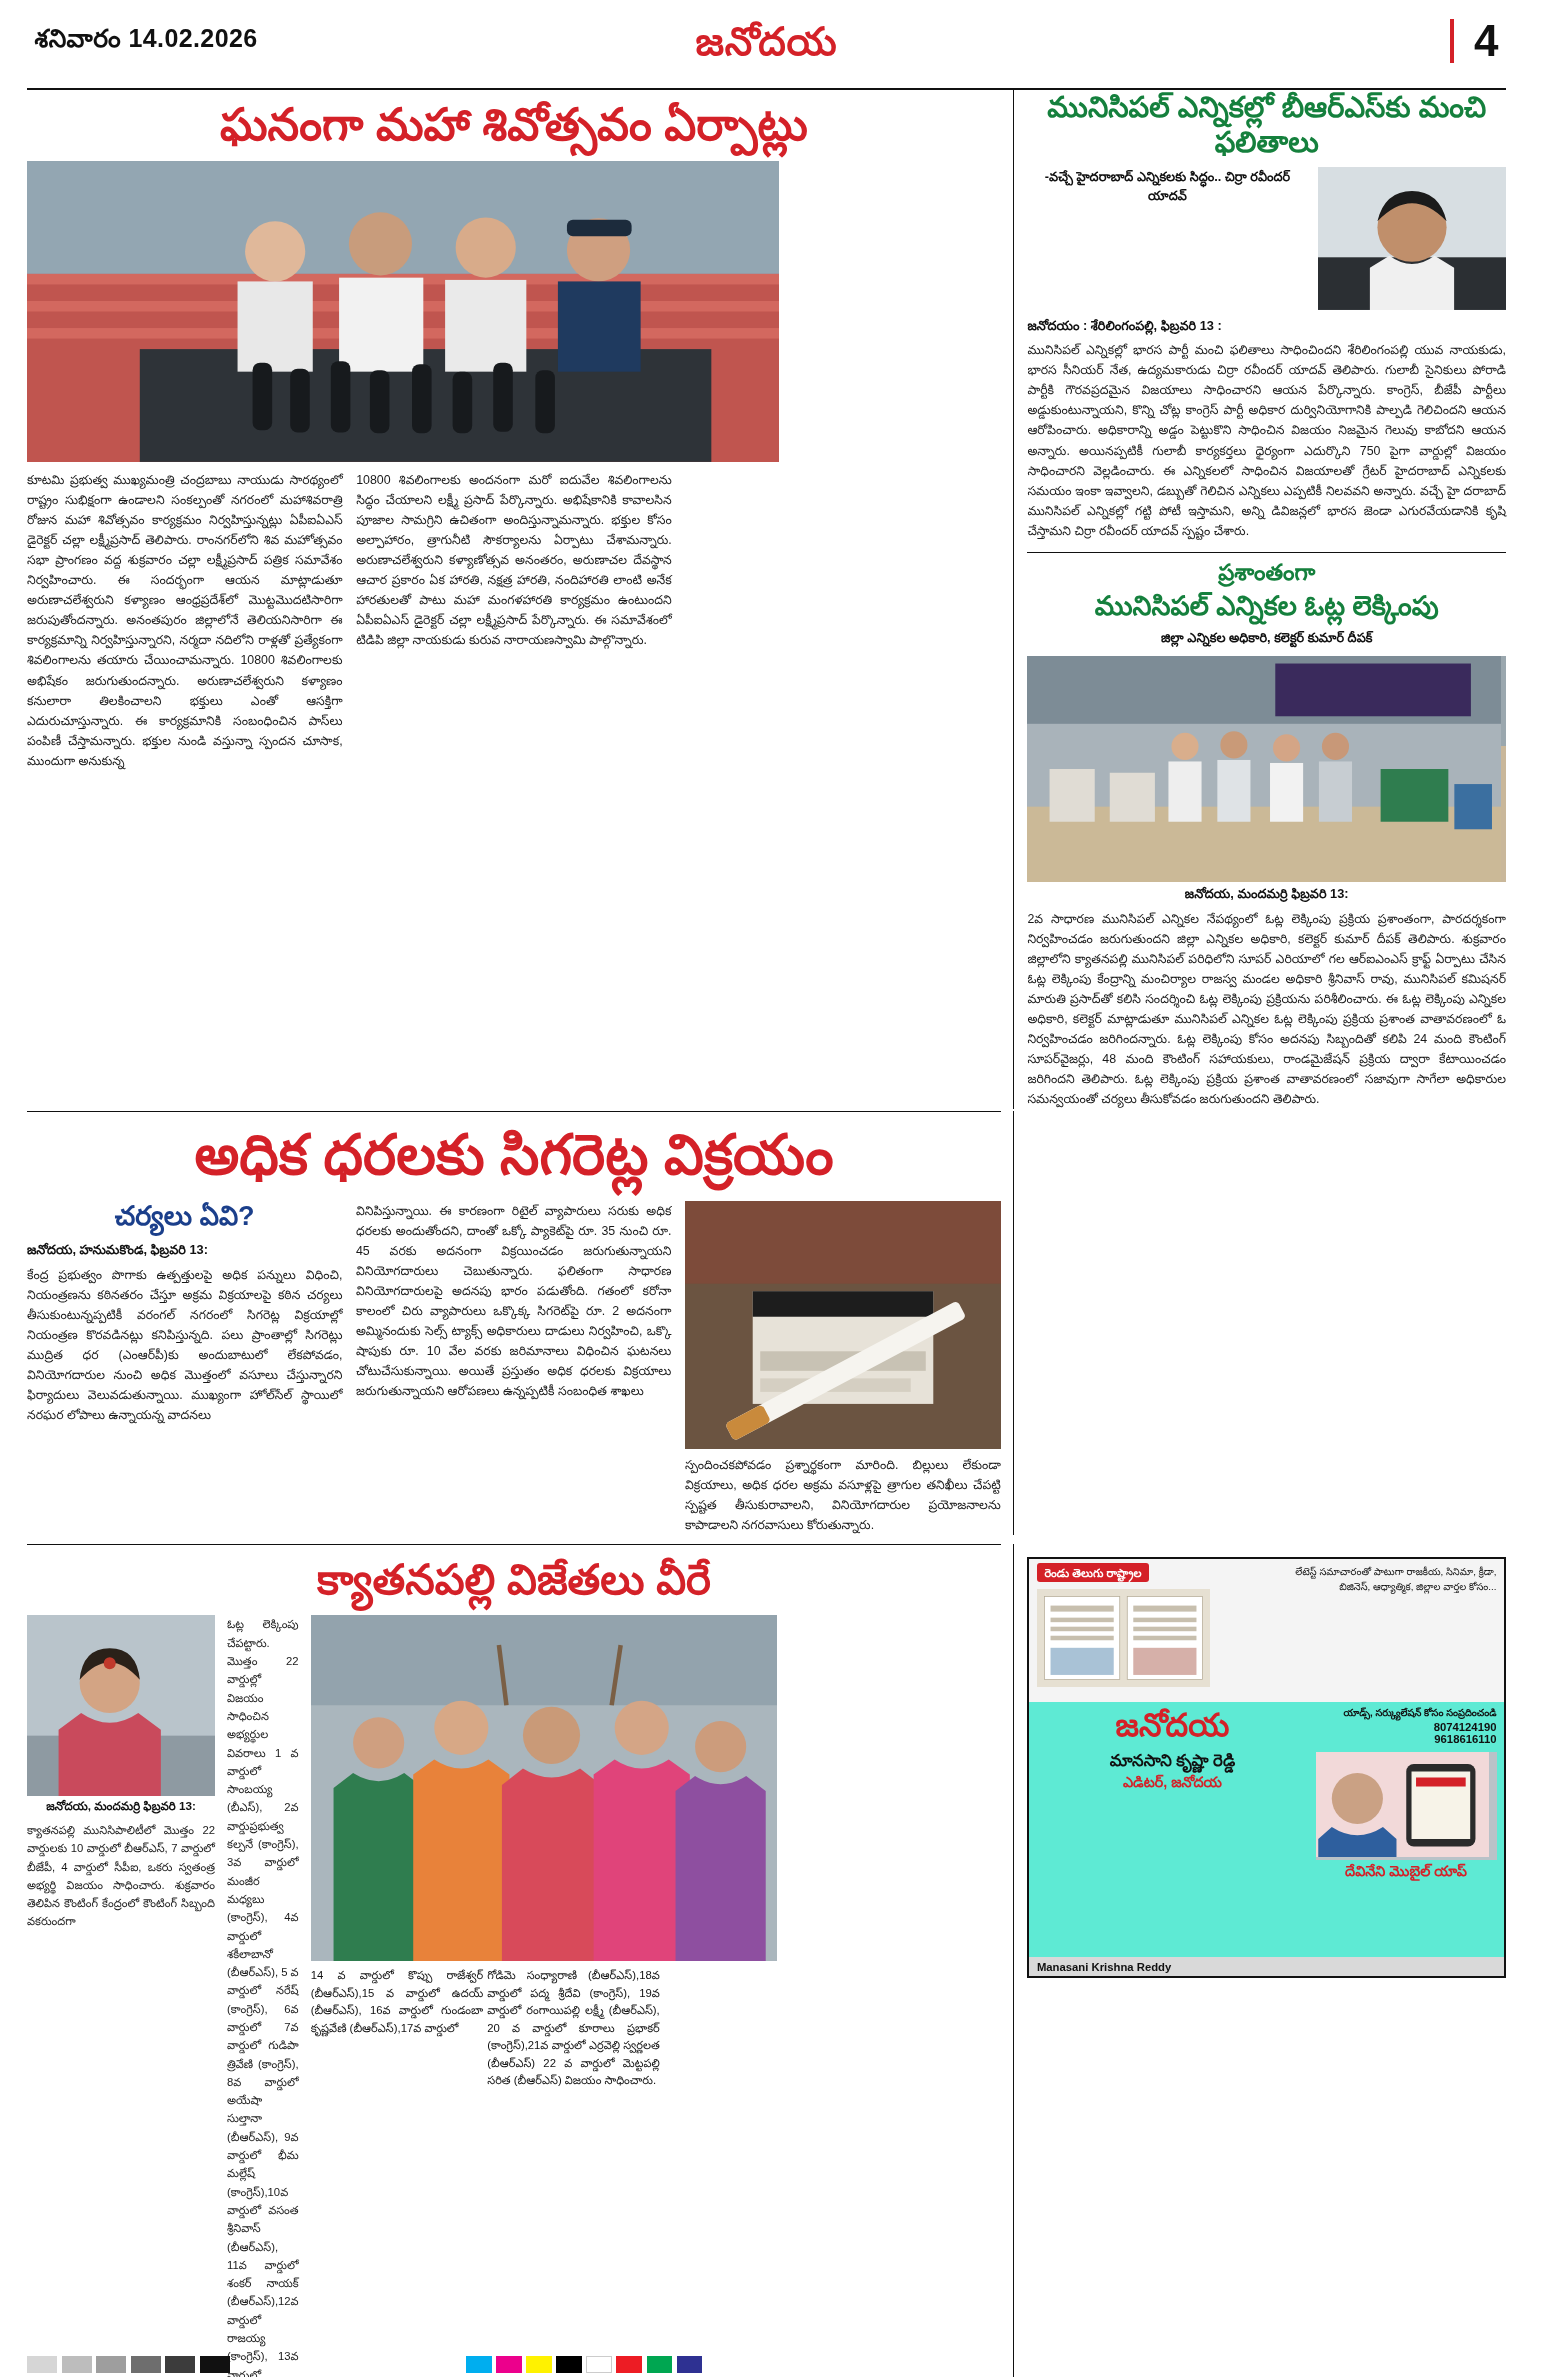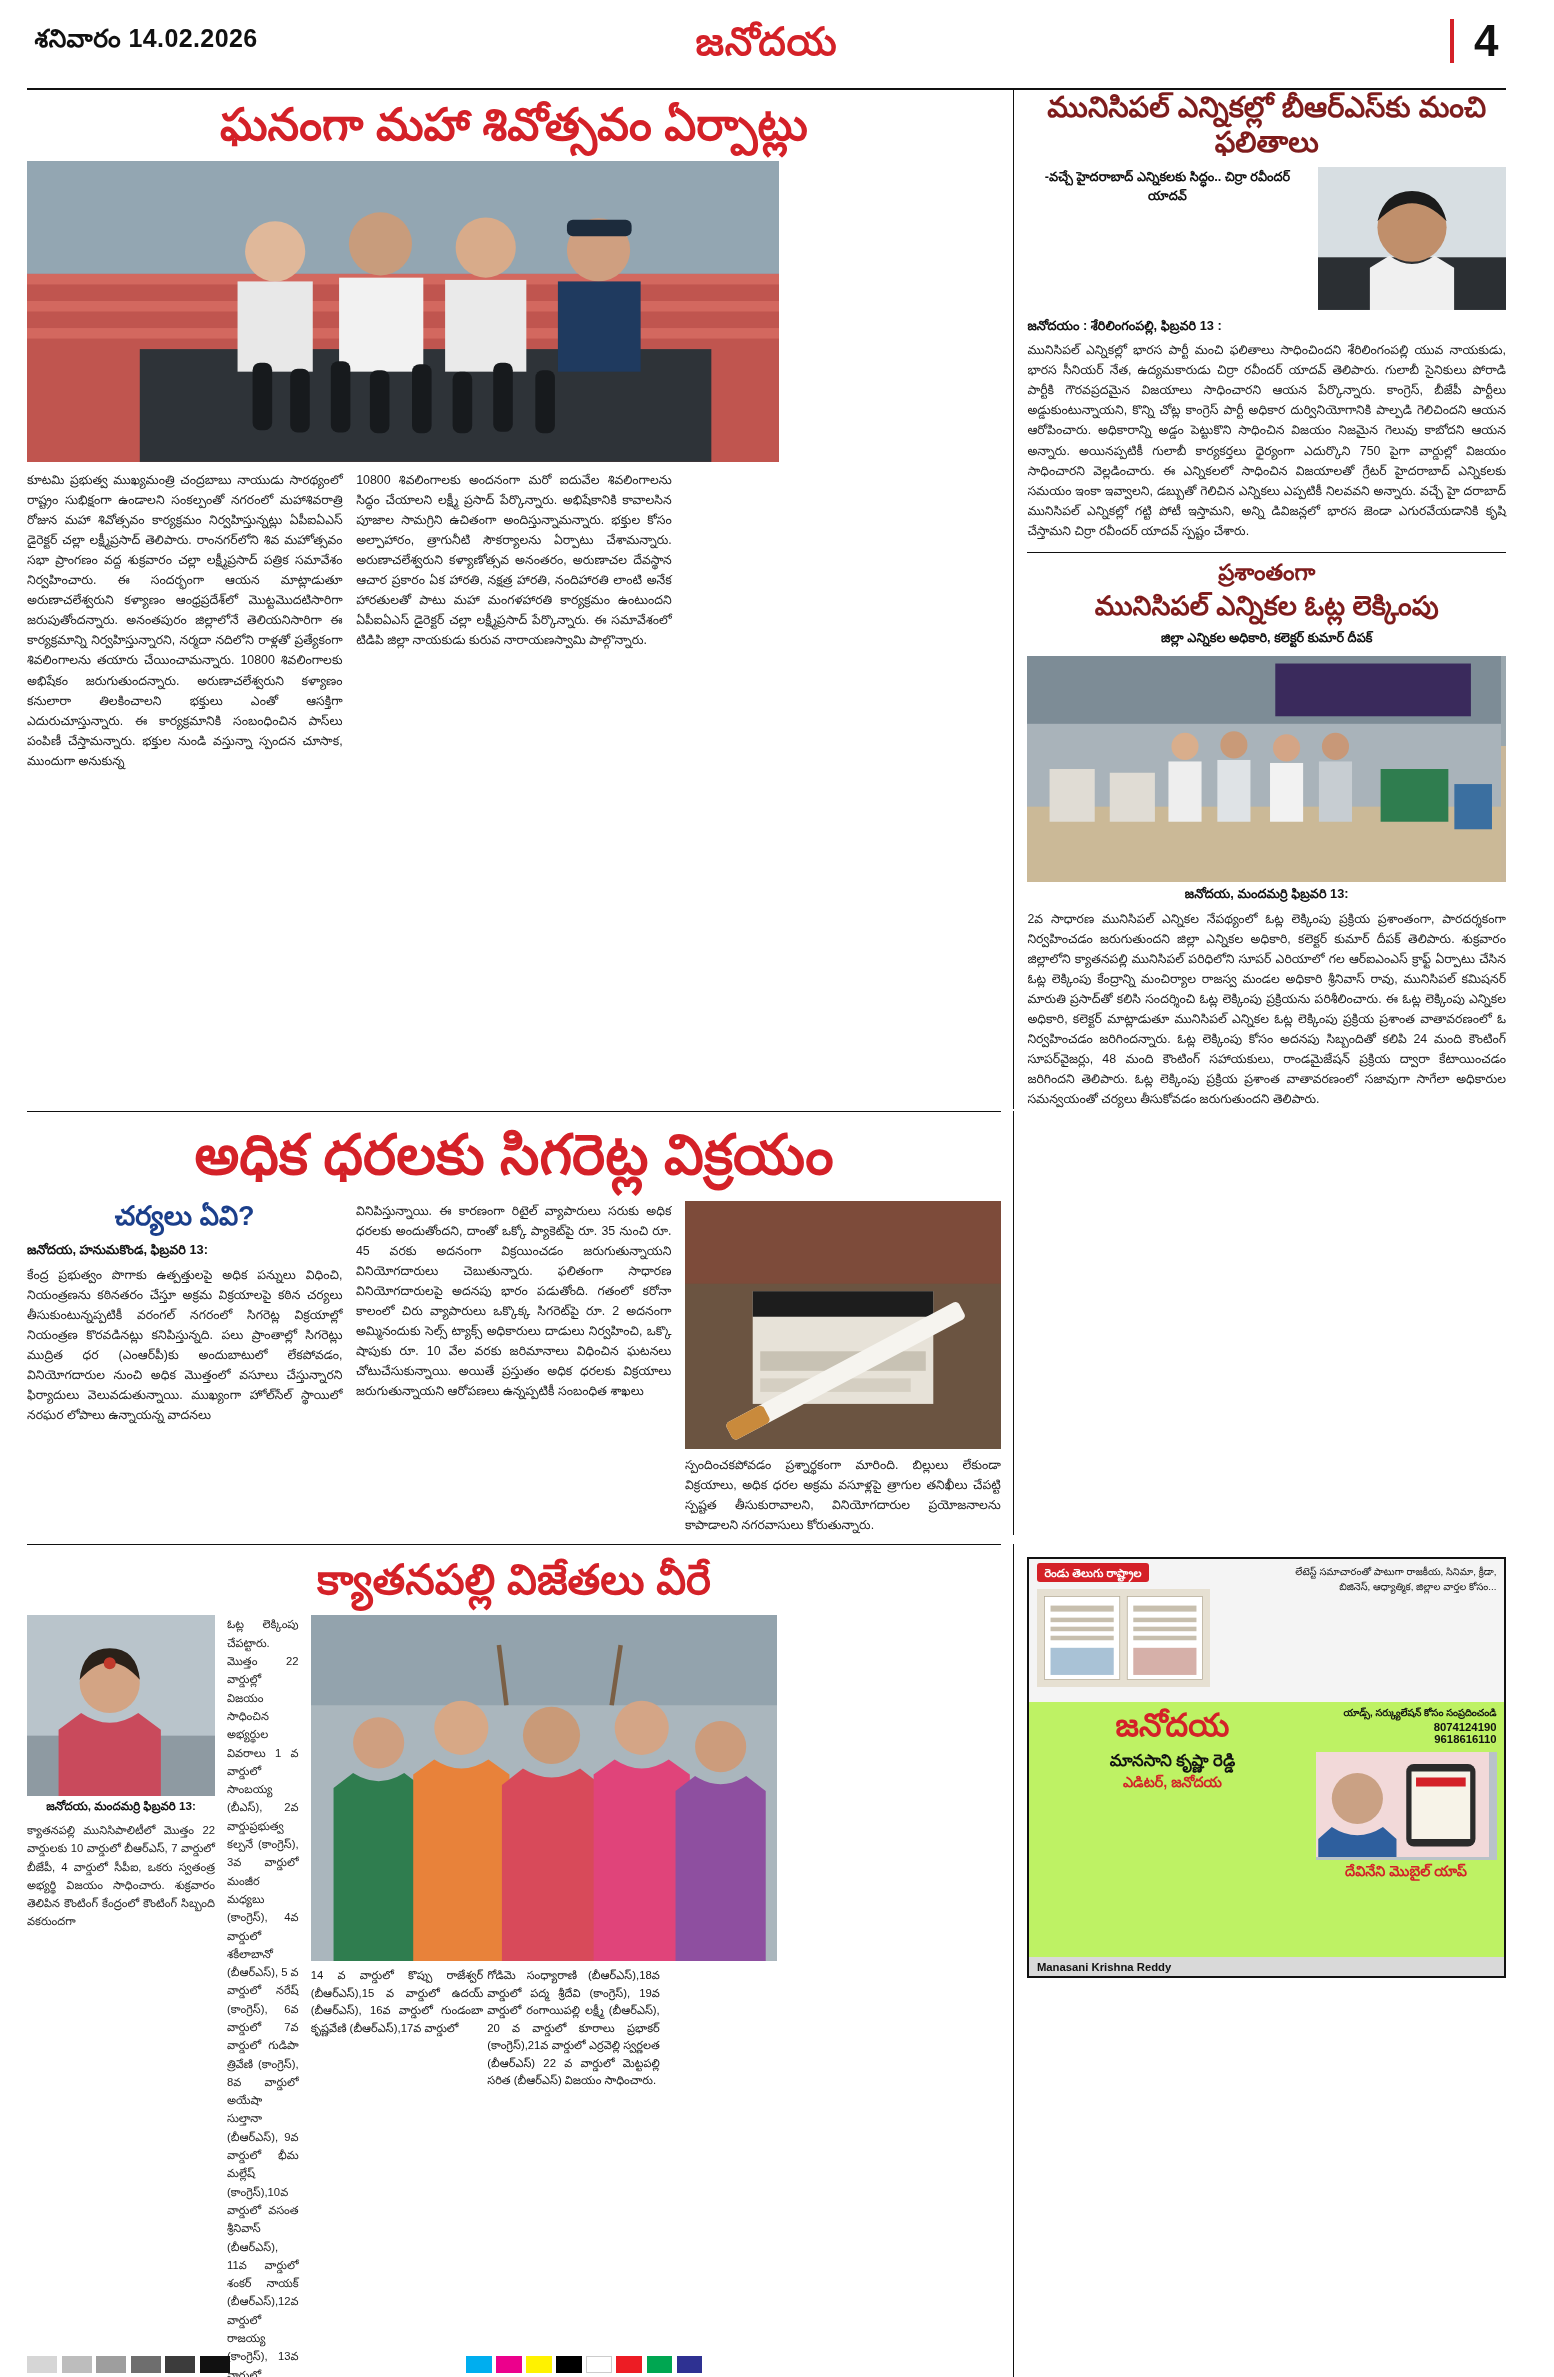--- a/index.html
+++ b/index.html
@@ -55,21 +55,21 @@
     line-height: 1;
   }
 
   .headline-red {
     color: #d42128;
     font-weight: bold;
     line-height: 1.18;
     text-align: center;
   }
   .headline-blue {
-    color: #7f1d1d;
+    color: #15803d;
     font-weight: bold;
     line-height: 1.2;
     text-align: center;
   }
   .byline {
     font-size: 12.8px;
     font-weight: bold;
     color: #111;
     text-align: center;
     margin: 4.5px 0;
@@ -168,21 +168,21 @@
   .b1-photo-main { width: 466px; height: 346px; }
   .b1-bottom-cols { display:flex; gap: 4px; margin-top: 6px; }
   .b1-bottom-cols > div { width: 25%; font-size: 11.3px; line-height:1.55; text-align: justify; }
 
   
   .ad-box {
     border: 2.3px solid #111;
     margin-top: 13.5px;
     height: 421px;
     position: relative;
-    background: #bef264;
+    background: #5eead4;
     overflow: hidden;
   }
   .ad-top {
     background: #f4f4f4;
     display:flex; align-items:flex-start; justify-content:space-between;
     padding: 6px 7.5px;
     height: 143px;
   }
   .ad-badge {
     background: #d42128; color:#fff; font-size: 11.3px; font-weight:bold;

